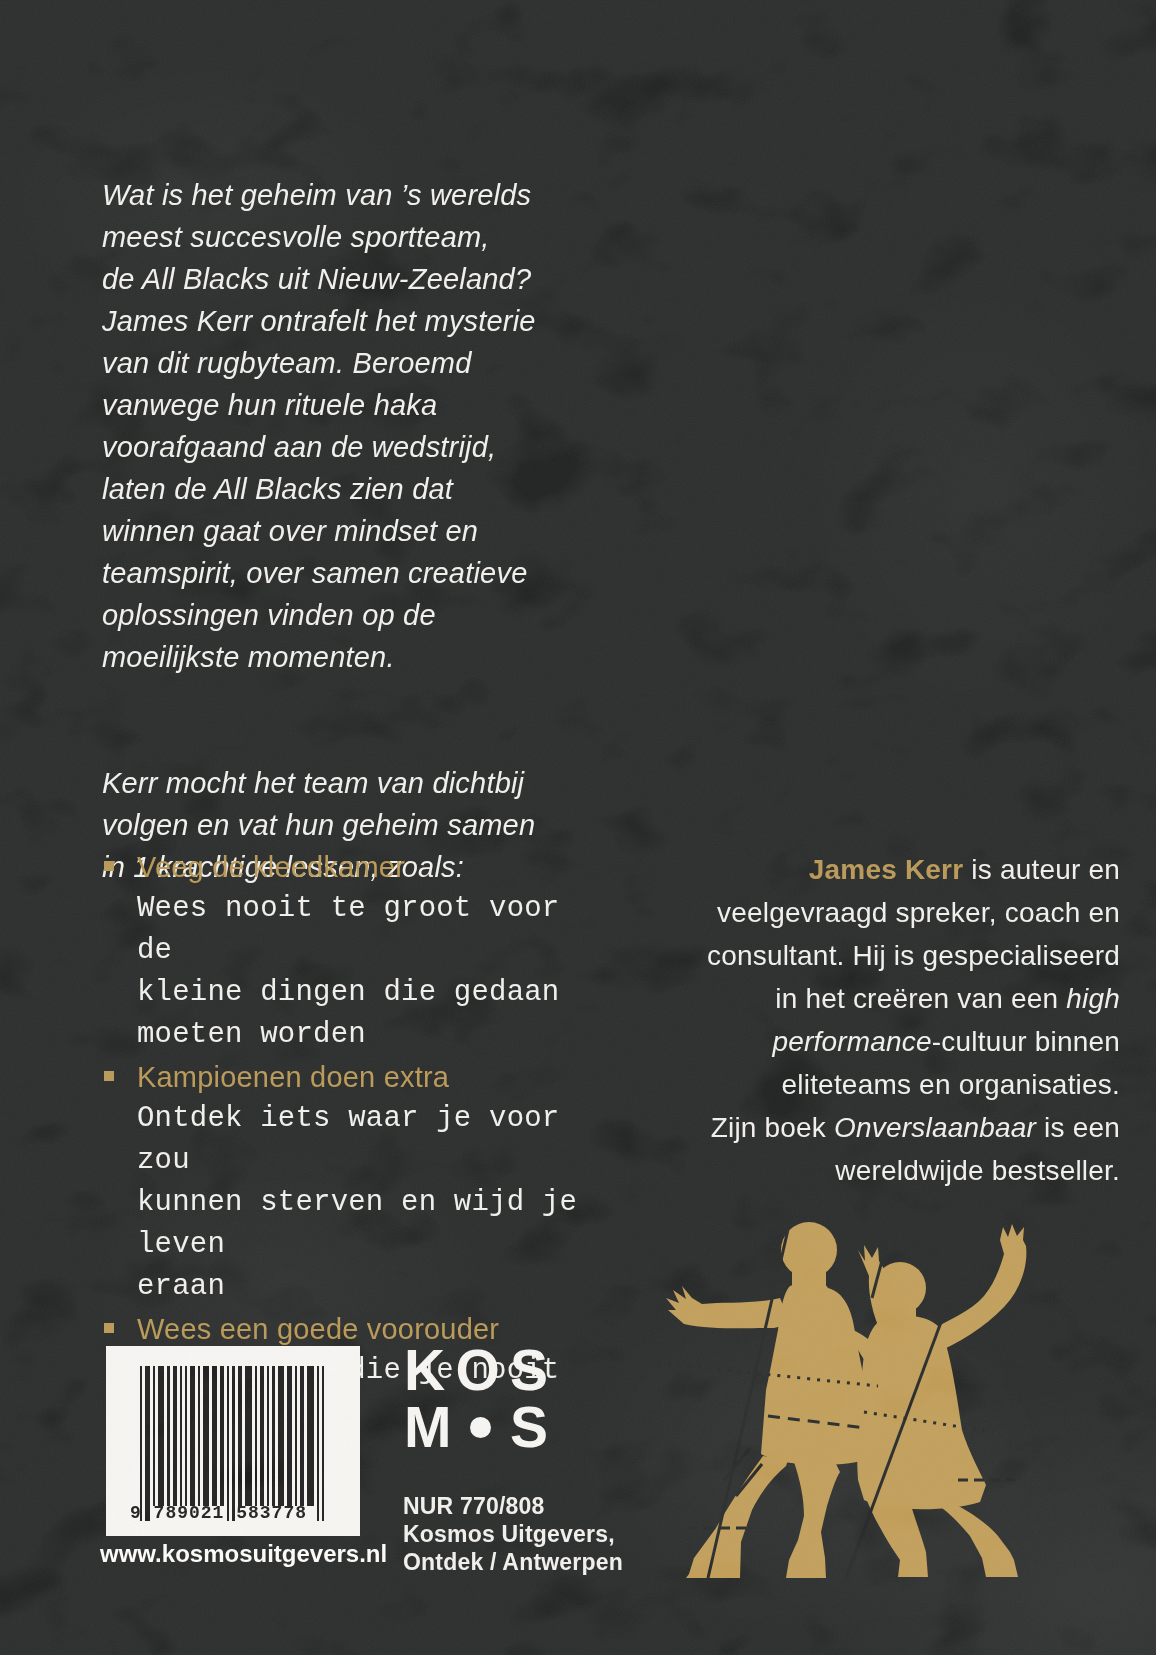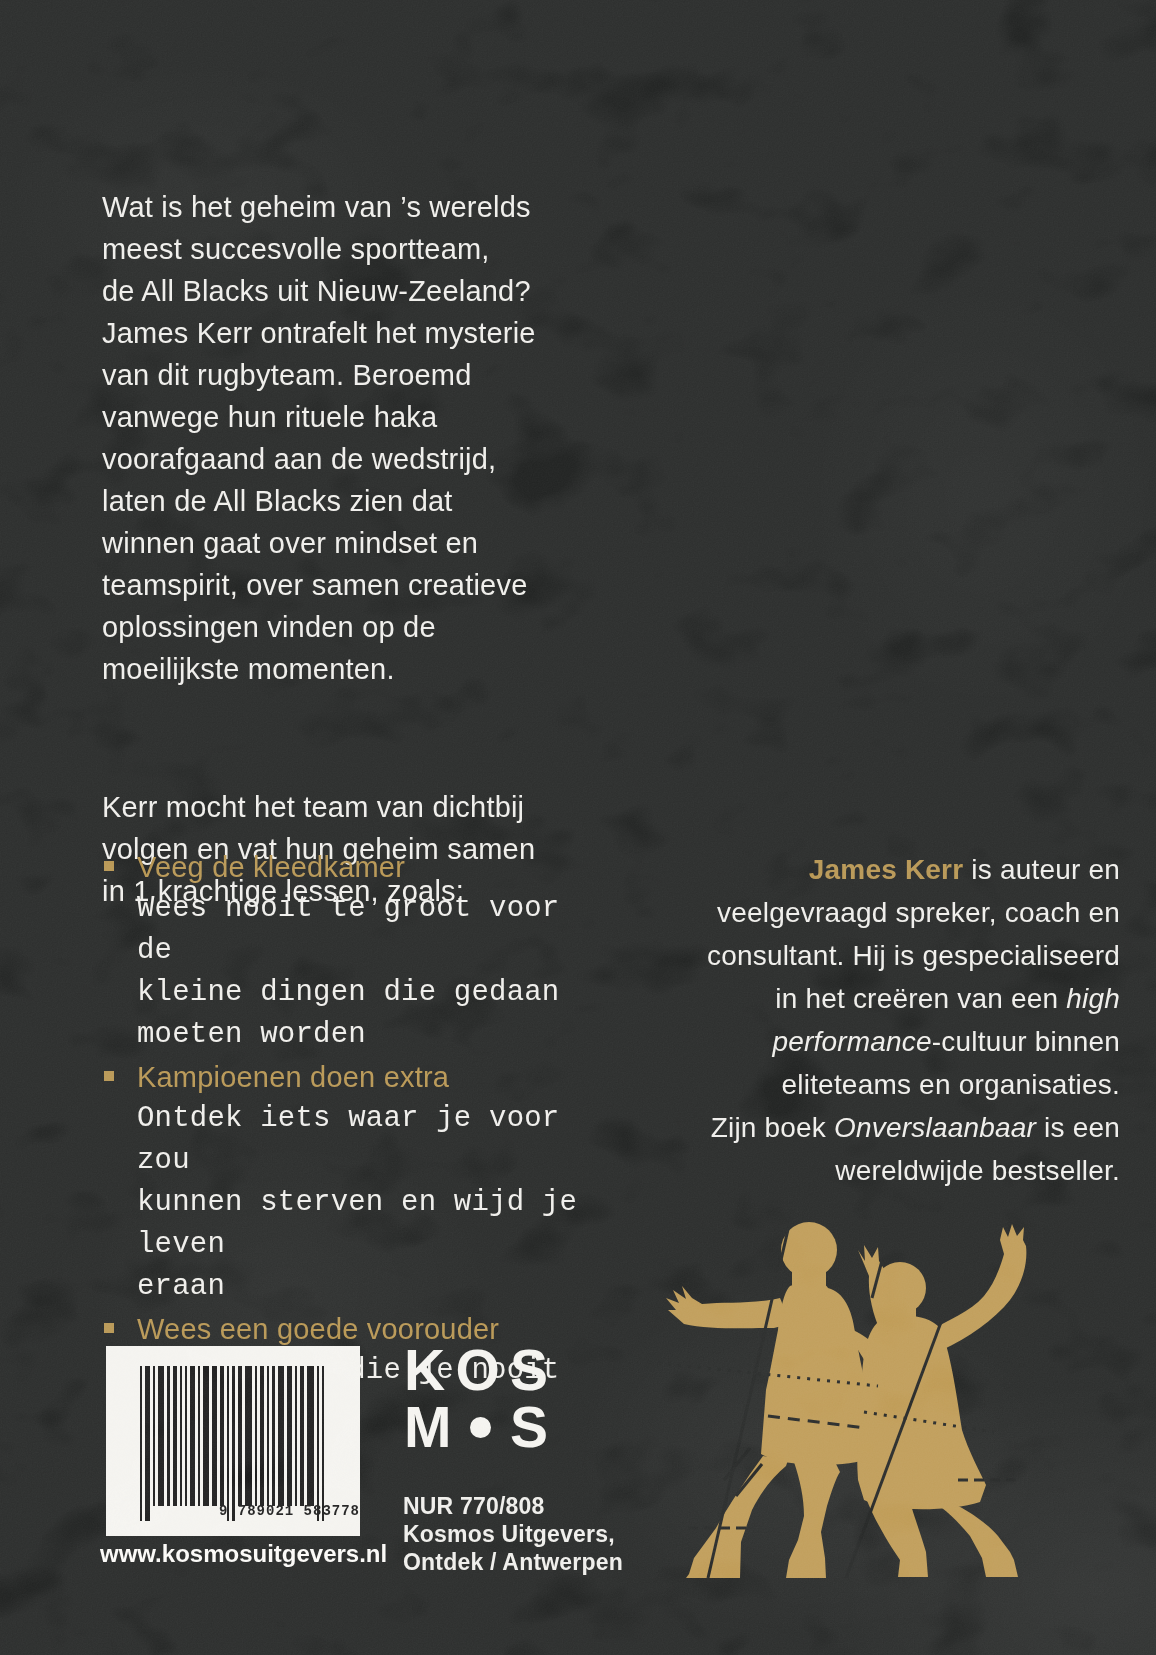--- a/index.html
+++ b/index.html
@@ -17,21 +17,21 @@
     font-family:"Liberation Sans","DejaVu Sans",sans-serif;
   }
   .noise{position:absolute;left:0;top:0;z-index:40;pointer-events:none;}
 
   
   .blurb{
     position:absolute;left:102px;top:132px;width:480px;
     color:#efeeea;font-size:29px;line-height:42px;
     white-space:pre-line;letter-spacing:0.2px;
   }
-  .blurb p{margin:12px 0 42px 0;white-space:pre-line;}
+  .blurb p{margin:0 0 42px 0;white-space:pre-line;font-style:italic;}
 
   .lessons{position:absolute;left:102px;top:846px;width:480px;}
   .lesson{position:relative;padding-left:35px;color:#efeeea;font-size:29px;line-height:42px;}
   .lesson-marker{
     position:absolute;left:2px;top:15px;width:10px;height:10px;
     background:#b5924b;
   }
   .lesson-title{color:#b5924b;font-weight:400;display:block;letter-spacing:0.2px;}
   .lesson-body{display:block;white-space:pre-line;letter-spacing:0.2px;font-family:Liberation Mono, monospace;}
 
@@ -55,23 +55,23 @@
     position:absolute;left:106px;top:1346px;width:254px;height:190px;
     background:#f4f3ef;
   }
   .barcode-bars{
     position:absolute;left:34px;top:20px;height:140px;
     display:flex;gap:3px;align-items:flex-start;
   }
   .bar{background:#131313;height:140px;}
   .bar.guard{height:155px;}
   .barcode-number{
-    position:absolute;left:0;right:0;top:157px;text-align:right;
+    position:absolute;left:0;right:0;top:157px;text-align:left;
     font-family:"Liberation Mono","DejaVu Sans Mono",monospace;
-    font-weight:700;font-size:14px;letter-spacing:1px;color:#131313;
+    font-weight:700;font-size:18px;letter-spacing:1px;color:#131313;padding-left:24px;
   }
   .website{
     position:absolute;left:100px;top:1540px;width:266px;text-align:center;
     color:#fbfaf7;font-weight:700;font-size:24px;letter-spacing:0px;
   }
 
   
   .logo{position:absolute;left:404px;top:1342px;width:144px;}
   .logo-row{
     display:flex;justify-content:space-between;align-items:center;

